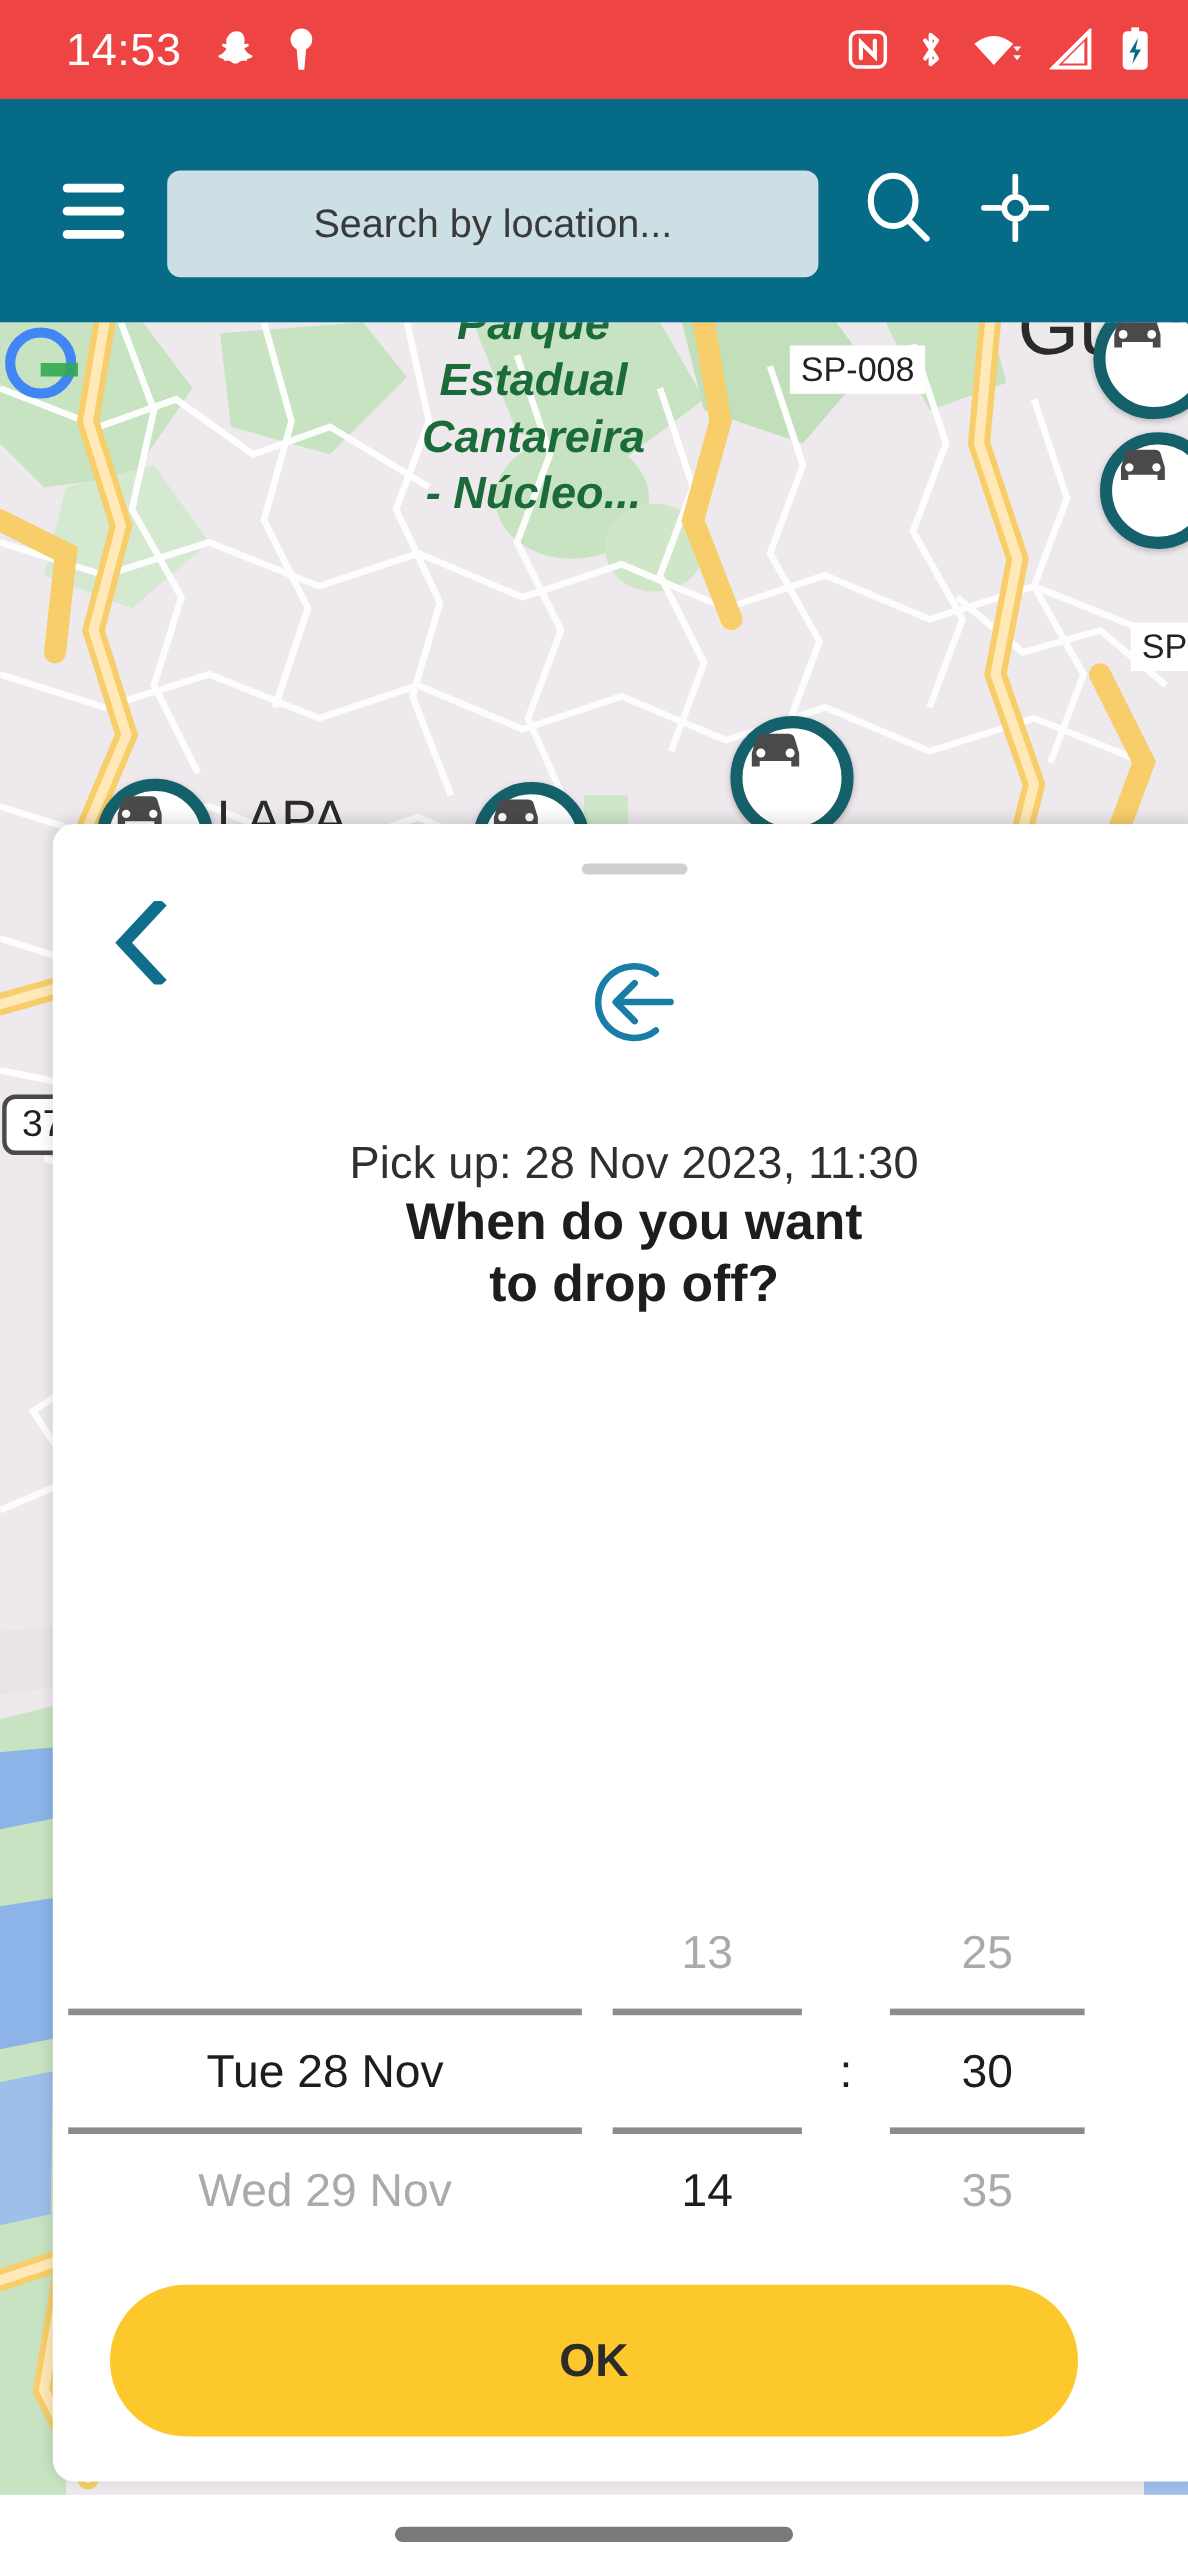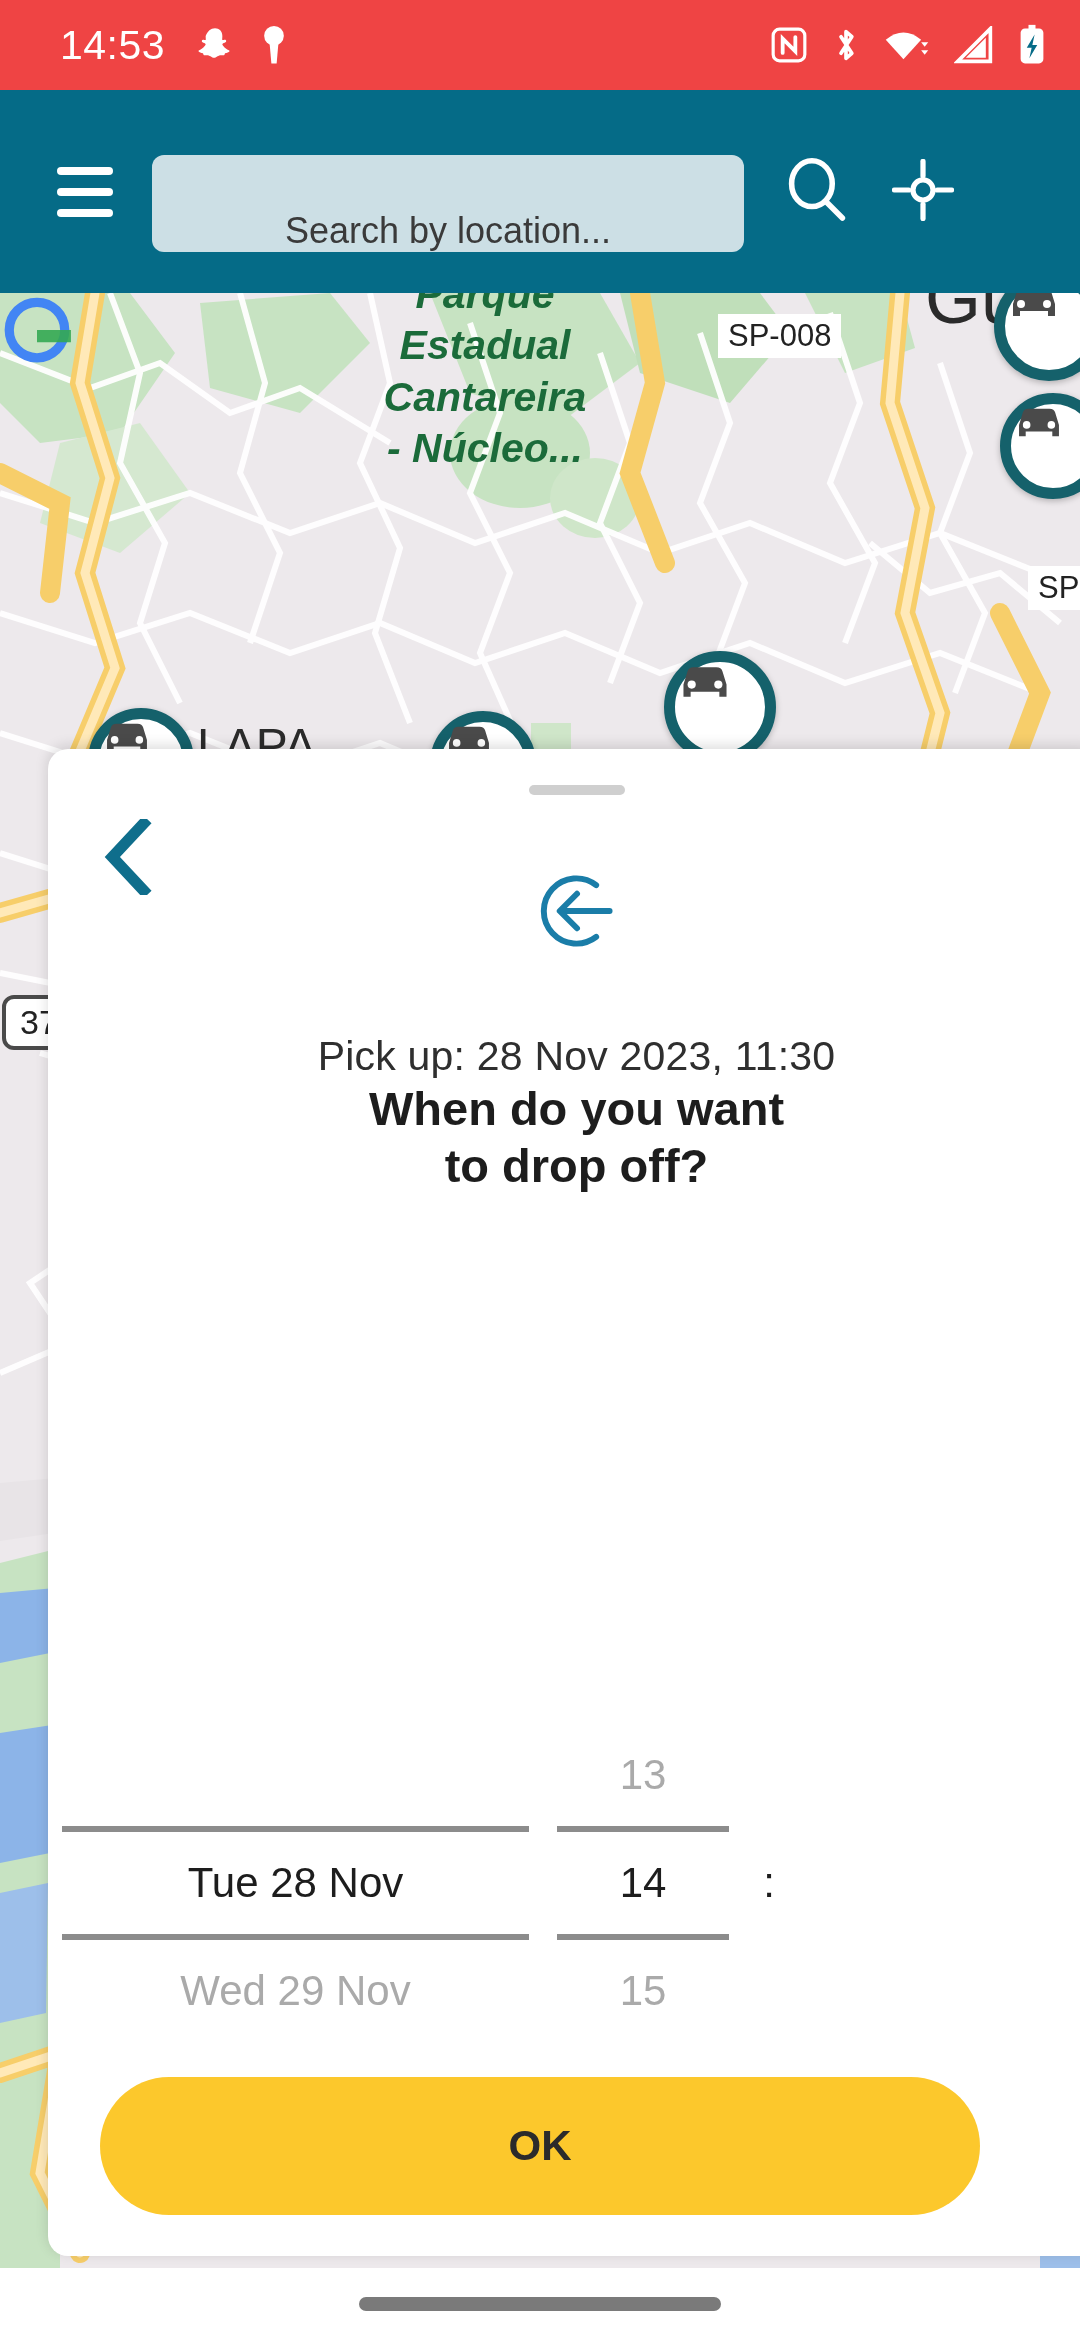--- a/index.html
+++ b/index.html
@@ -33,21 +33,21 @@
     width:90px; height:90px; margin-left:40px;
     display:flex; flex-direction:column; justify-content:center;
     align-items:center; gap:13px; cursor:pointer;
   }
   #hamburger-button span{
     display:block; width:56px; height:8px; background:#fff; border-radius:4px;
   }
   #search-field{
     width:592px; height:97px; margin-left:22px;
     background:#CCDFE5; border-radius:12px;
-    display:flex; align-items:flex-end; justify-content:center; cursor:text;margin-top:23px;
+    display:flex; align-items:center; justify-content:center; cursor:text;margin-top:23px;
   }
   #search-placeholder{ color:#3a3a3a; font-size:36px; }
   #search-icon-button{ margin-left:40px; cursor:pointer; }
   #locate-icon-button{ margin-left:42px; cursor:pointer; }
 
   
   #map{
     position:absolute; top:293px; left:0; width:1080px; height:2047px;
     background:#EDE9EC; overflow:hidden; z-index:0;
   }
@@ -379,29 +379,35 @@
       <div class="wheel-row dim"></div>
       <div class="wheel-row sel">Tue 28 Nov</div>
       <div class="wheel-row dim">Wed 29 Nov</div>
       <div class="wheel-line top"></div>
       <div class="wheel-line bot"></div>
     </div>
 
     <div class="wheel" id="wheel-hour">
       <div class="wheel-row dim">13</div>
       <div class="wheel-row sel">14</div>
-      <div class="wheel-row dim">15</div>
       <div class="wheel-line top"></div>
       <div class="wheel-line bot"></div>
     </div>
 
     <div id="wheel-colon">
       <span id="picker-colon">:</span>
     </div>
 
+    <div class="wheel" id="wheel-minute">
+      <div class="wheel-row dim">25</div>
+      <div class="wheel-row sel">30</div>
+      <div class="wheel-row dim">35</div>
+      <div class="wheel-line top"></div>
+      <div class="wheel-line bot"></div>
+    </div>
   </div>
 
   <button id="ok-button">OK</button>
 </div>
 
 <div id="nav-bar">
   <div id="nav-pill"></div>
 </div>
 
 </body></html>

